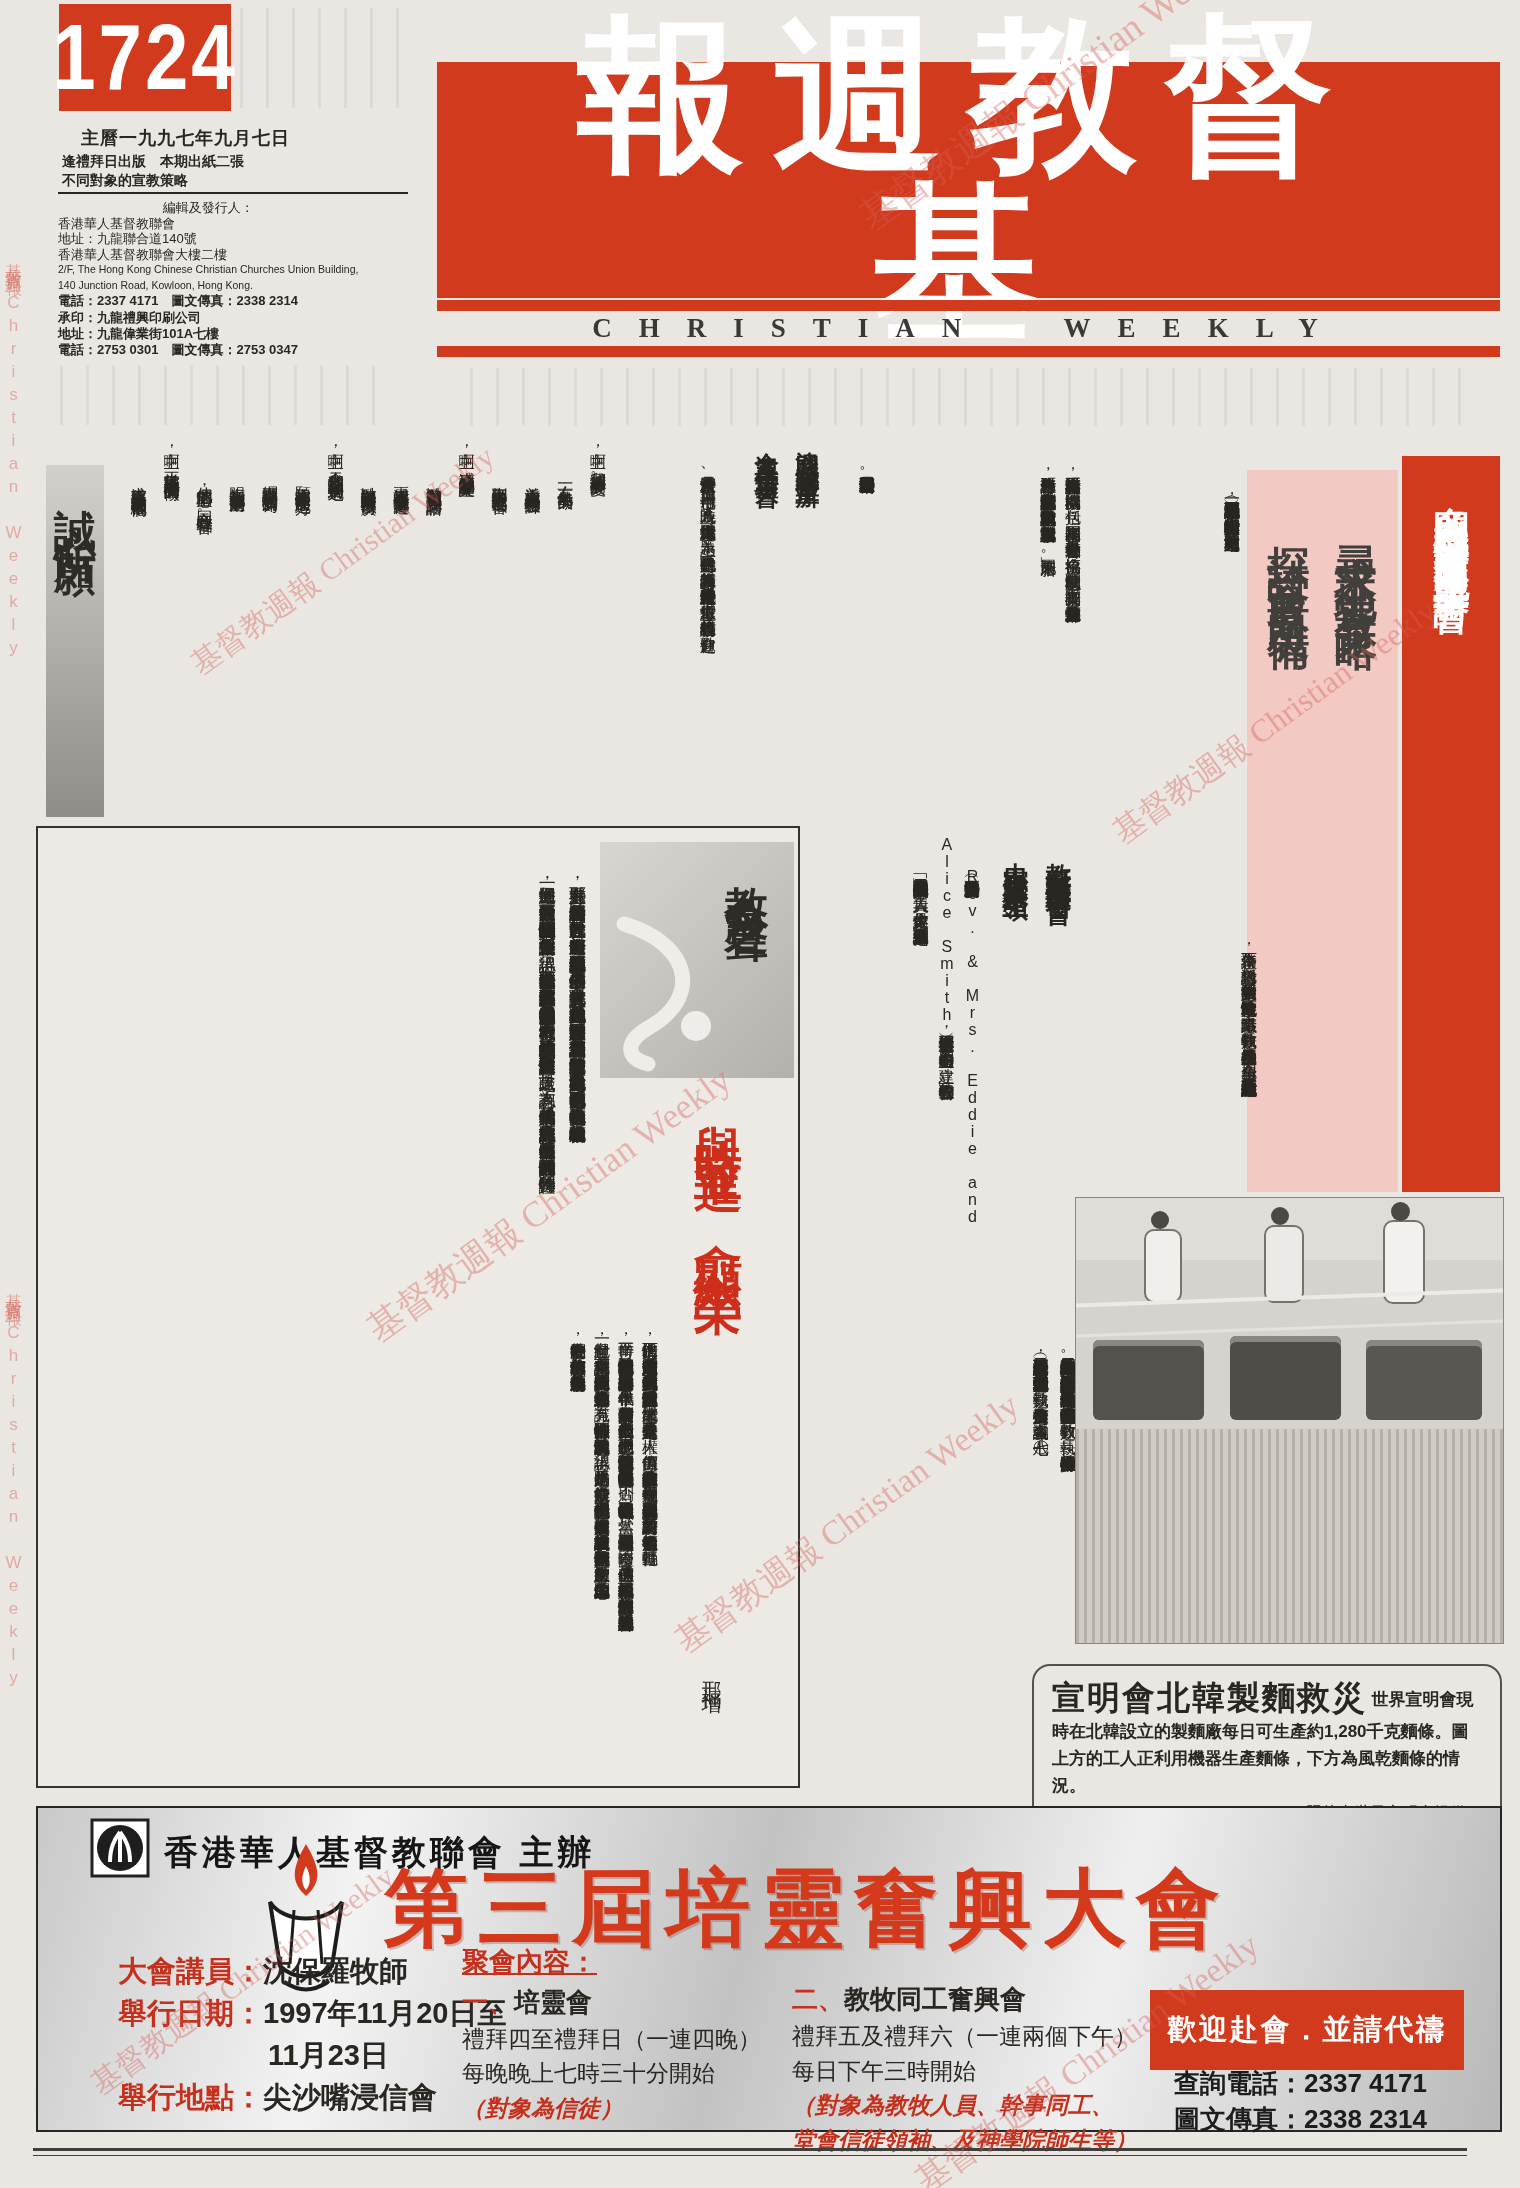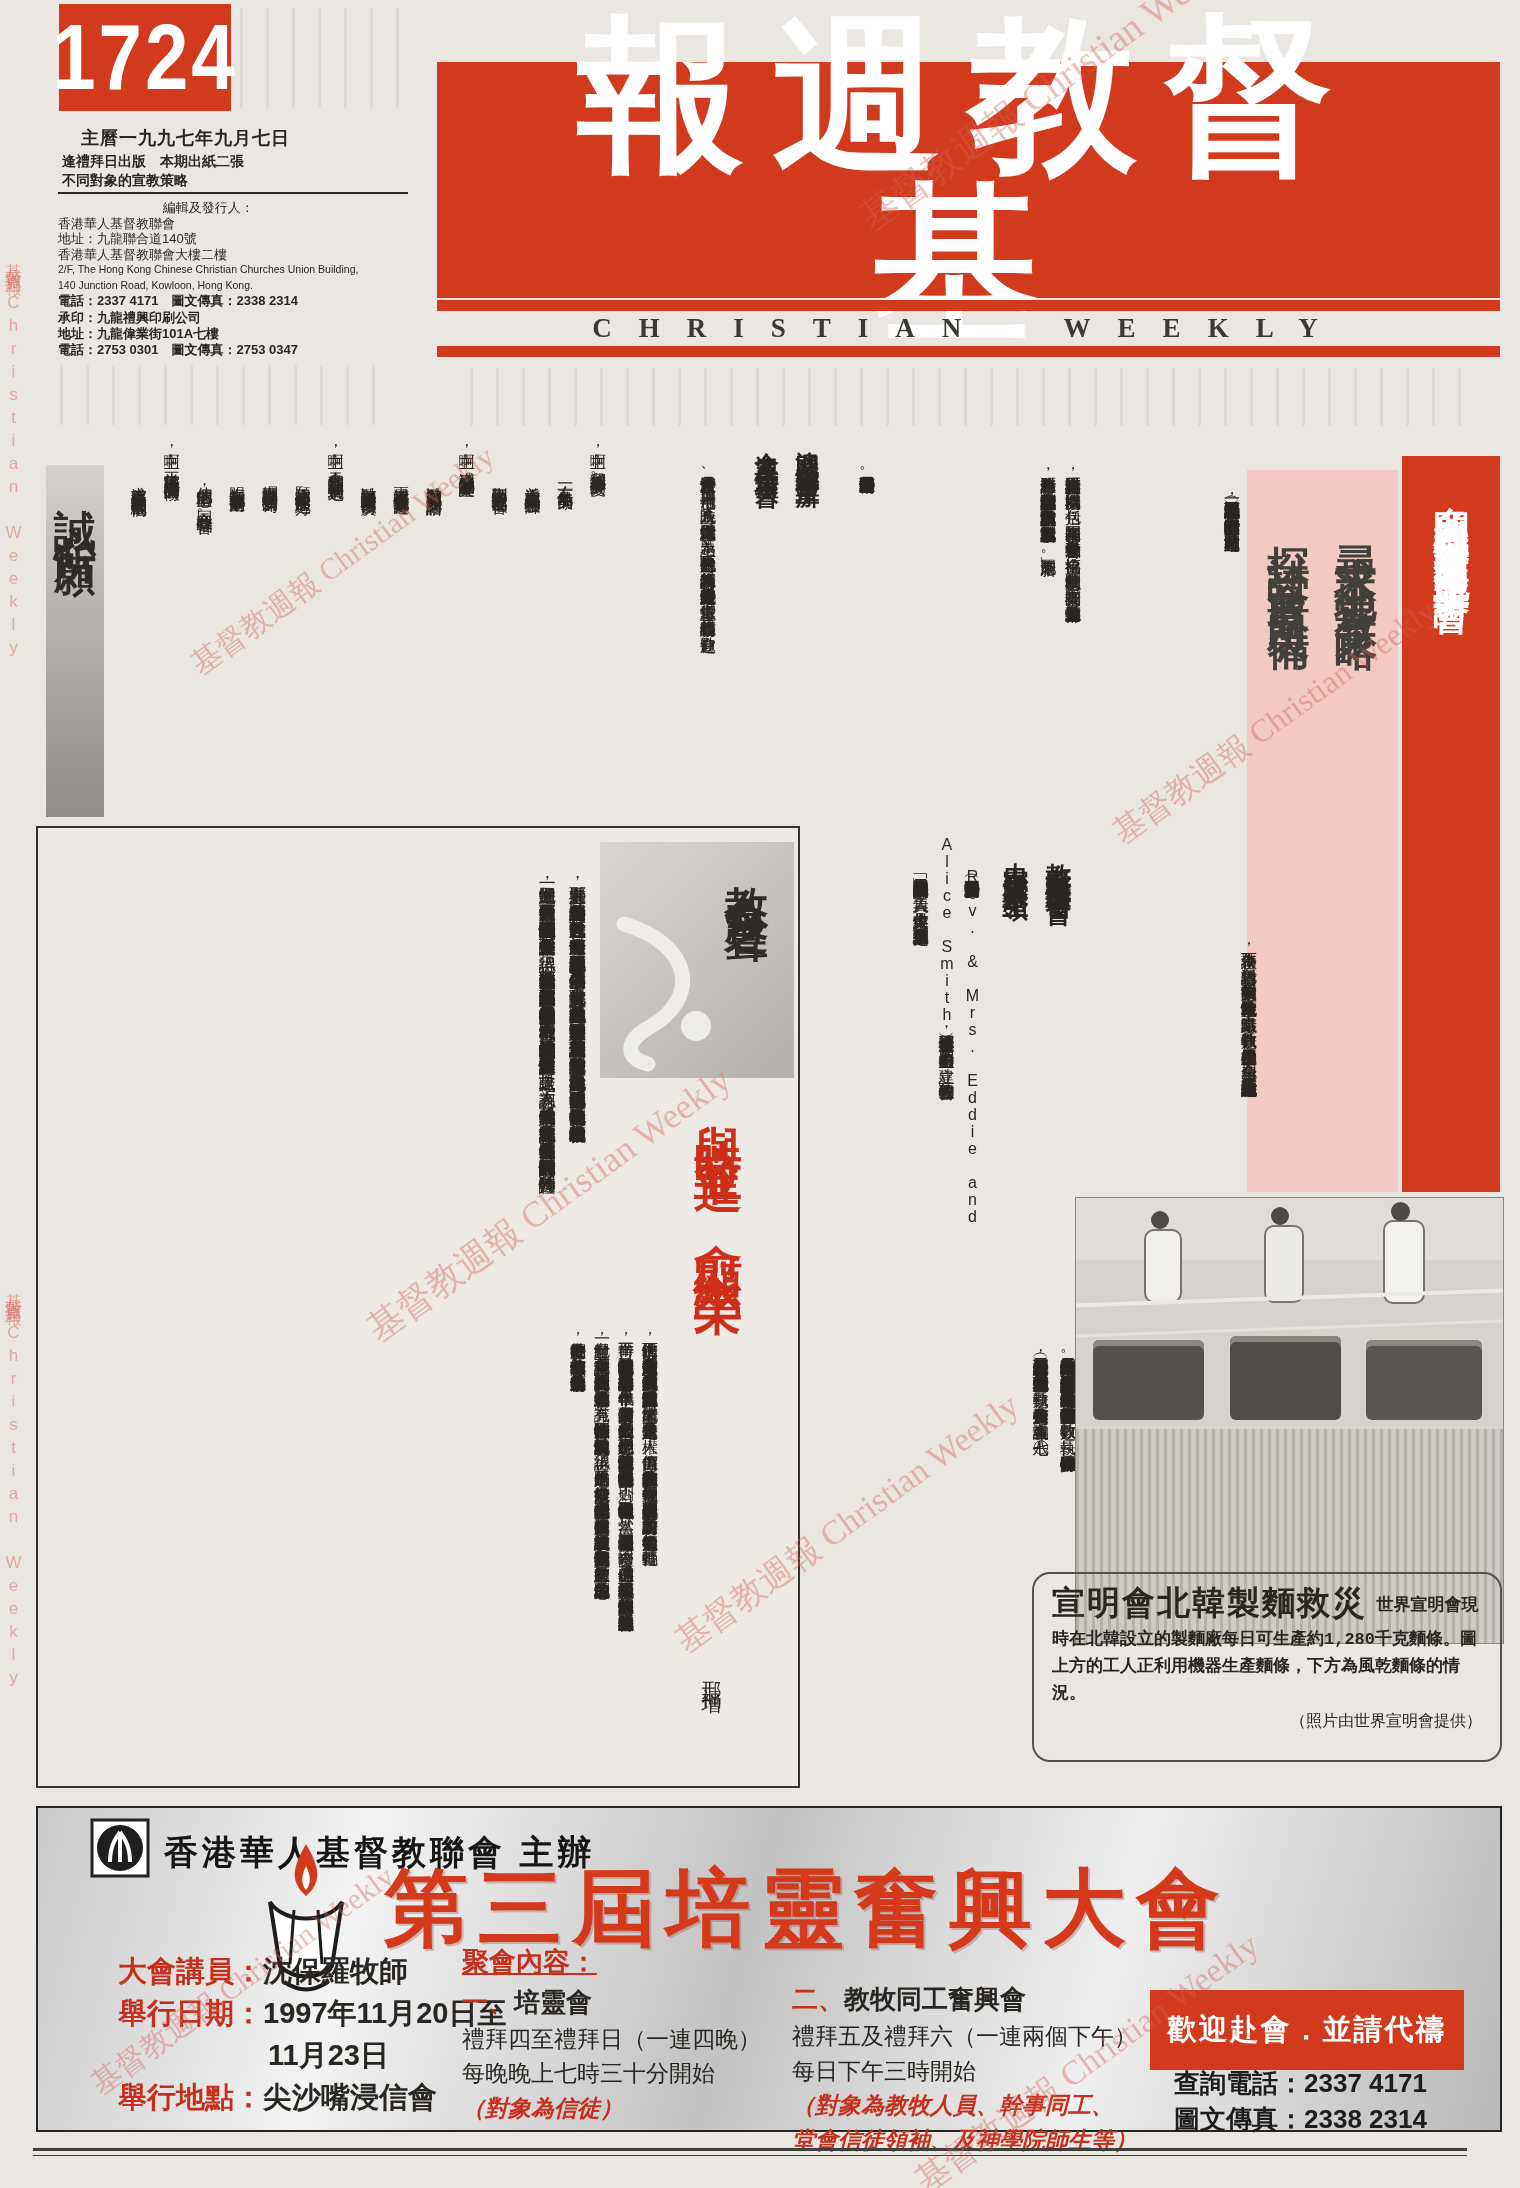--- a/index.html
+++ b/index.html
@@ -140,21 +140,21 @@
 
     <div class="abs" style="left:4%;top:32%;width:26%;height:18%;background:#55524d;border-radius:6px;box-shadow:inset 0 6px 0 #8a8781;"></div>
     <div class="abs" style="left:36%;top:31%;width:26%;height:19%;background:#504d48;border-radius:6px;box-shadow:inset 0 6px 0 #8a8781;"></div>
     <div class="abs" style="left:68%;top:32%;width:27%;height:18%;background:#5a5752;border-radius:6px;box-shadow:inset 0 6px 0 #8a8781;"></div>
 
     <div class="abs" style="left:0;top:52%;width:100%;height:48%;
          background:repeating-linear-gradient(90deg,#b5b1aa 0 3px,#d0ccc5 3px 8px),
                     repeating-linear-gradient(0deg,rgba(62,60,56,0) 0 26px,rgba(62,60,56,.55) 26px 31px);"></div>
   </div>
 
-  <div class="abs cap-box" style="left:1032px;top:1572px;width:470px;height:190px;font-family:Liberation Mono, monospace;">
+  <div class="abs cap-box" style="left:1032px;top:1664px;width:470px;height:190px;">
     <span style="font-size:33px;font-weight:bold;letter-spacing:2px;line-height:1.2;vertical-align:-4px;">宣明會北韓製麵救災</span>
     <span style="font-size:17px;line-height:1.6;font-weight:bold;">世界宣明會現時在北韓設立的製麵廠每日可生產約1,280千克麵條。圖上方的工人正利用機器生產麵條，下方為風乾麵條的情況。</span>
     <div style="text-align:right;font-size:16px;margin-top:4px;">（照片由世界宣明會提供）</div>
   </div>
 
   <div class="abs" style="left:36px;top:1806px;width:1466px;height:326px;border:2px solid #262626;box-sizing:border-box;
        background:linear-gradient(105deg,#c9c9c9,#f3f3f3 22%,#c2c2c2 48%,#efefef 72%,#b8b8b8);">
 
     <svg class="abs" style="left:52px;top:10px;" width="60" height="60" viewBox="0 0 60 60">
       <rect x="2" y="2" width="56" height="56" fill="#fff" stroke="#222" stroke-width="3"></rect>

